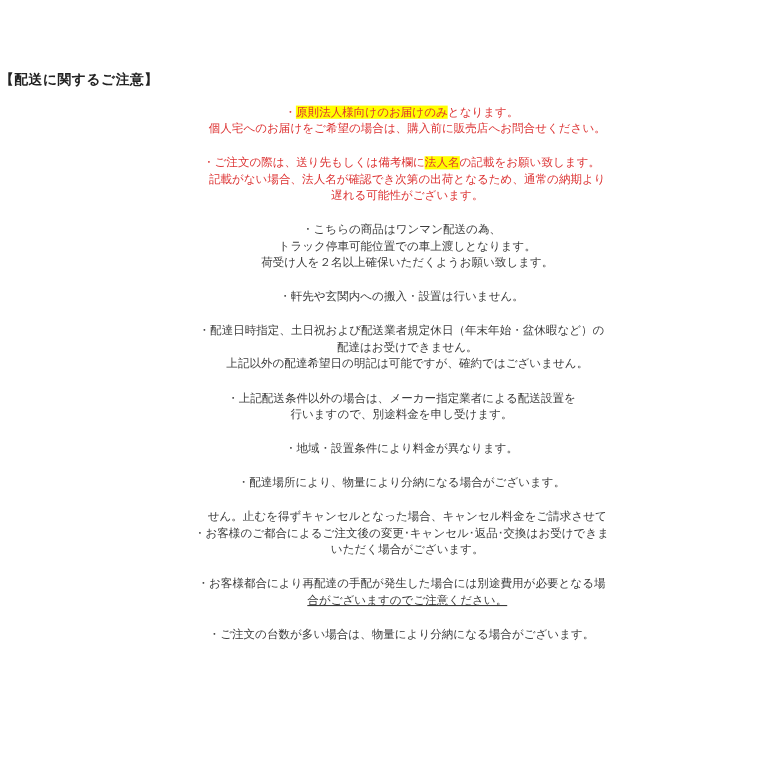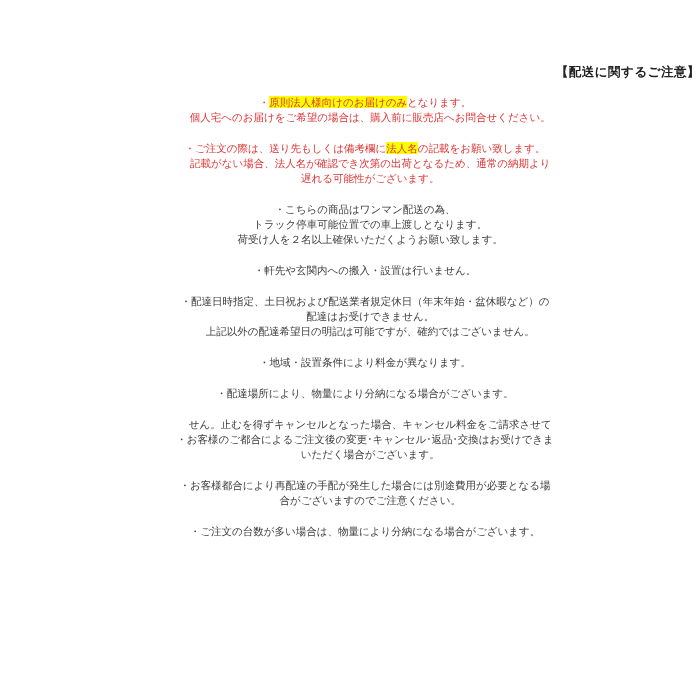--- a/index.html
+++ b/index.html
@@ -11,21 +11,21 @@
   .page {
     position: relative;
     width: 700px; height: 700px;
     background: #ffffff;
     overflow: hidden;
   }
   .title {
     position: absolute;
     top: 64px; left: 0;
     width: 700px;
-    text-align: right;
+    text-align: left;
     font-size: 12.5px;
     font-weight: bold;
     color: #222222;
     letter-spacing: 0.5px;
   }
   .notice-body {
     position: absolute;
     top: 95px;
     left: 175px;
     width: 380px;
@@ -65,31 +65,35 @@
       </div>
       <div class="block black">
         <div class="line" style="padding-left: 0px;"><span>・</span><span>軒先や玄関内への搬入・設置は行いません。</span></div>
       </div>
       <div class="block black">
         <div class="line" style="padding-left: 0px;"><span>・</span><span>配達日時指定、土日祝および配送業者規定休日（年末年始・盆休暇など）の</span></div>
         <div class="line" style="padding-left: 10.5px;"><span>配達はお受けできません。</span></div>
         <div class="line" style="padding-left: 10.5px;"><span>上記以外の配達希望日の明記は可能ですが、確約ではございません。</span></div>
       </div>
       <div class="block black">
+        <div class="line" style="padding-left: 0px;"><span>・</span><span>上記配送条件以外の場合は、メーカー指定業者による配送設置を</span></div>
+        <div class="line" style="padding-left: 0px;"><span>行いますので、別途料金を申し受けます。</span></div>
+      </div>
+      <div class="block black">
         <div class="line" style="padding-left: 0px;"><span>・</span><span>地域・設置条件により料金が異なります。</span></div>
       </div>
       <div class="block black">
         <div class="line" style="padding-left: 0px;"><span>・</span><span>配達場所により、物量により分納になる場合がございます。</span></div>
       </div>
       <div class="block black">
         <div class="line" style="padding-left: 10.5px;"><span>せん。止むを得ずキャンセルとなった場合、キャンセル料金をご請求させて</span></div>
         <div class="line" style="padding-left: 0px;"><span>・</span><span>お客様のご都合によるご注文後の変更･キャンセル･返品･交換はお受けできま</span></div>
         <div class="line" style="padding-left: 10.5px;"><span>いただく場合がございます。</span></div>
       </div>
       <div class="block black">
         <div class="line" style="padding-left: 0px;"><span>・</span><span>お客様都合により再配達の手配が発生した場合には別途費用が必要となる場</span></div>
-        <div class="line" style="padding-left: 10.5px;"><span>合がございますのでご注意ください。</span></div>
+        <div class="line" style="padding-left: 10.5px; text-decoration: underline;"><span>合がございますのでご注意ください。</span></div>
       </div>
       <div class="block black">
         <div class="line" style="padding-left: 0px;"><span>・</span><span>ご注文の台数が多い場合は、物量により分納になる場合がございます。</span></div>
       </div>
     </div>
 </div>
 
 </body></html>

